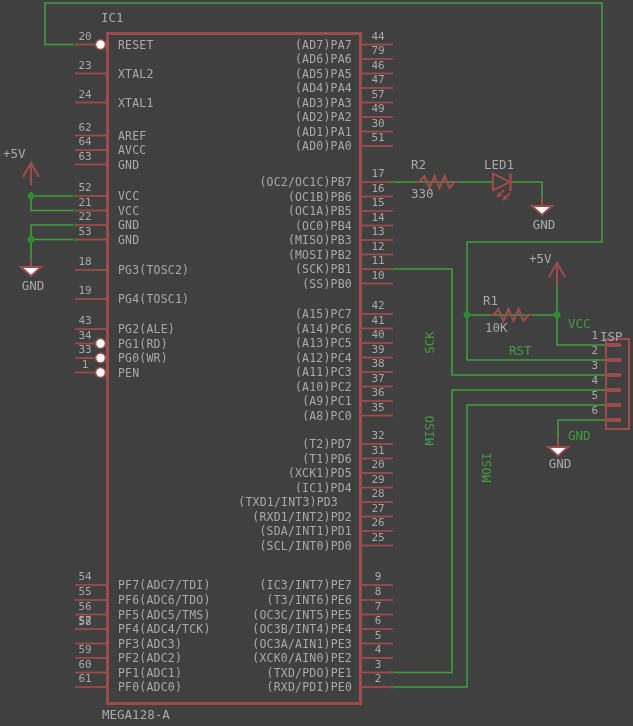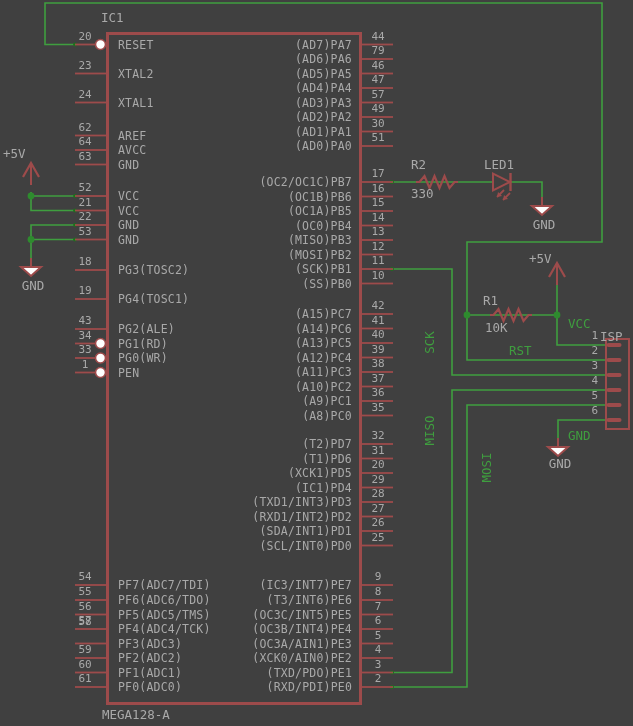--- a/index.html
+++ b/index.html
@@ -293,21 +293,21 @@
       <div class="lbl pname r" style="left:202px;top:408.5px;width:150px">(A8)PC0</div>
       <div class="lbl num" style="left:363px;top:430px;width:30px">32</div>
       <div class="lbl pname r" style="left:202px;top:437px;width:150px">(T2)PD7</div>
       <div class="lbl num" style="left:363px;top:444.5px;width:30px">31</div>
       <div class="lbl pname r" style="left:202px;top:451.5px;width:150px">(T1)PD6</div>
       <div class="lbl num" style="left:363px;top:459px;width:30px">20</div>
       <div class="lbl pname r" style="left:202px;top:466px;width:150px">(XCK1)PD5</div>
       <div class="lbl num" style="left:363px;top:473.5px;width:30px">29</div>
       <div class="lbl pname r" style="left:202px;top:480.5px;width:150px">(IC1)PD4</div>
       <div class="lbl num" style="left:363px;top:488px;width:30px">28</div>
-      <div class="lbl pname r" style="left:202px;top:495px;width:150px">(TXD1/INT3)PD3</div>
+      <div class="lbl pname r" style="left:188px;top:495px;width:150px">(TXD1/INT3)PD3</div>
       <div class="lbl num" style="left:363px;top:502.5px;width:30px">27</div>
       <div class="lbl pname r" style="left:202px;top:509.5px;width:150px">(RXD1/INT2)PD2</div>
       <div class="lbl num" style="left:363px;top:517px;width:30px">26</div>
       <div class="lbl pname r" style="left:202px;top:524px;width:150px">(SDA/INT1)PD1</div>
       <div class="lbl num" style="left:363px;top:531.5px;width:30px">25</div>
       <div class="lbl pname r" style="left:202px;top:538.5px;width:150px">(SCL/INT0)PD0</div>
       <div class="lbl num" style="left:363px;top:571px;width:30px">9</div>
       <div class="lbl pname r" style="left:202px;top:578px;width:150px">(IC3/INT7)PE7</div>
       <div class="lbl num" style="left:363px;top:586px;width:30px">8</div>
       <div class="lbl pname r" style="left:202px;top:593px;width:150px">(T3/INT6)PE6</div>

